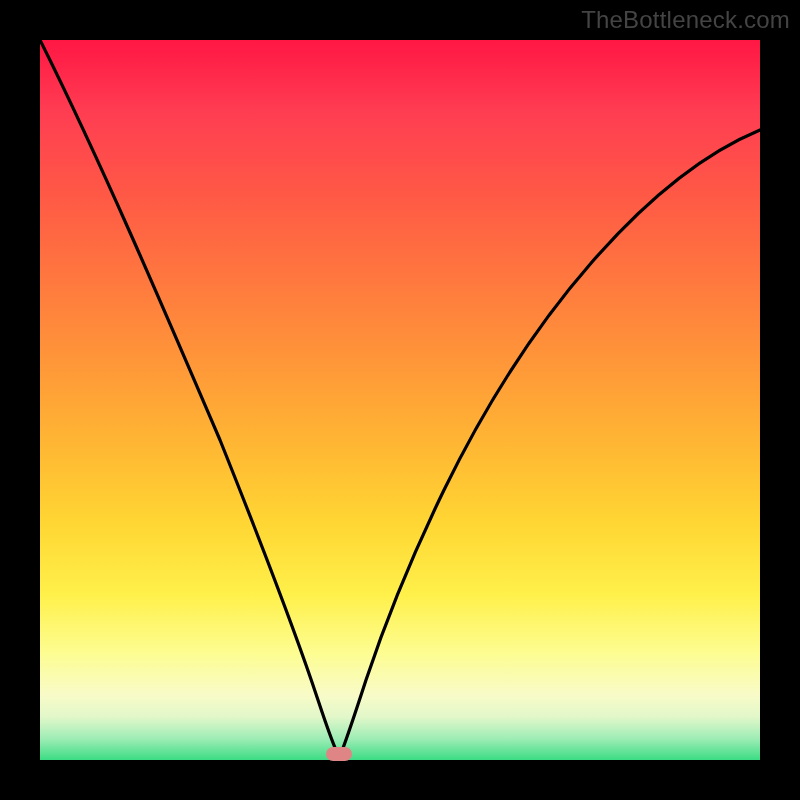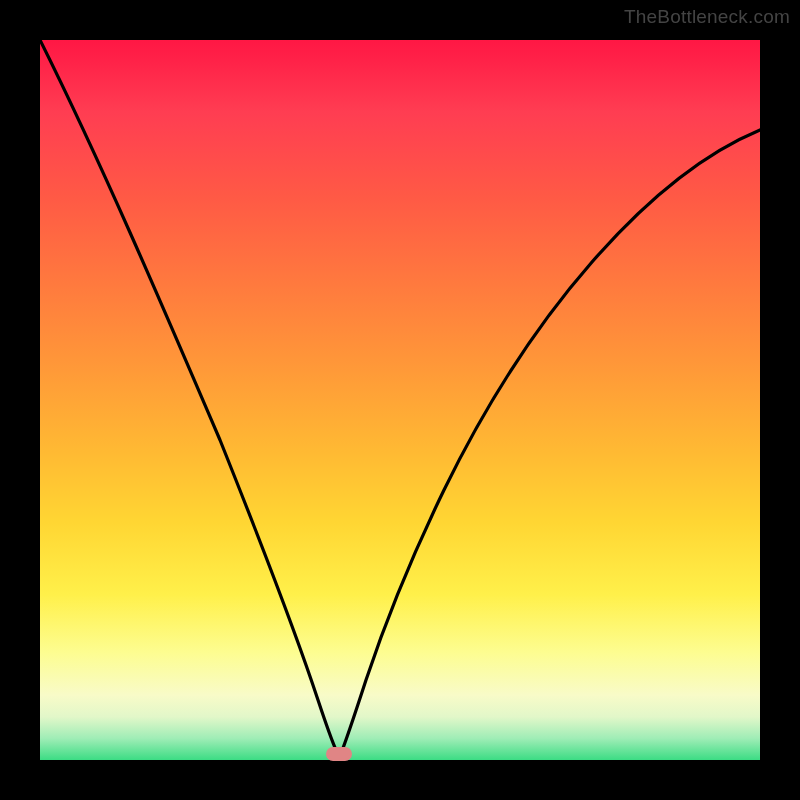--- a/index.html
+++ b/index.html
@@ -38,21 +38,21 @@
       #e2f7c9 94%,
       #9fedb6 97%,
       #3cdc84 100%
     );
   }
   .watermark {
     position: absolute;
     top: 6px;
     right: 10px;
     color: #444;
-    font-size: 19px;
+    font-size: 24px;
     font-weight: 500;
     letter-spacing: 0.2px;
     user-select: none;
   }
   .curve-svg {
     position: absolute;
     inset: 0;
     width: 100%;
     height: 100%;
   }

